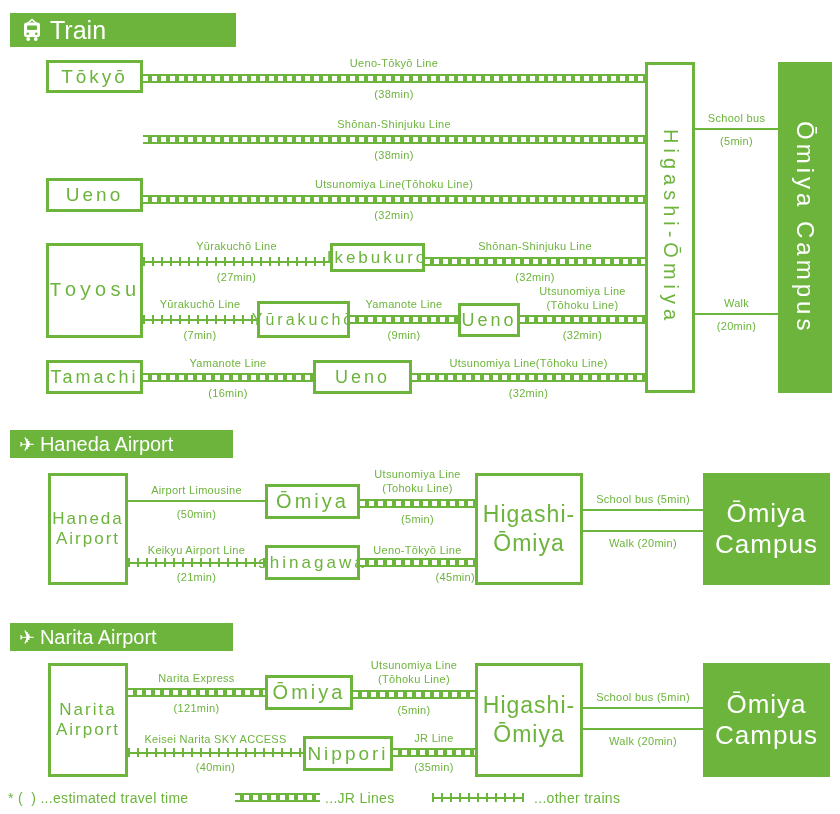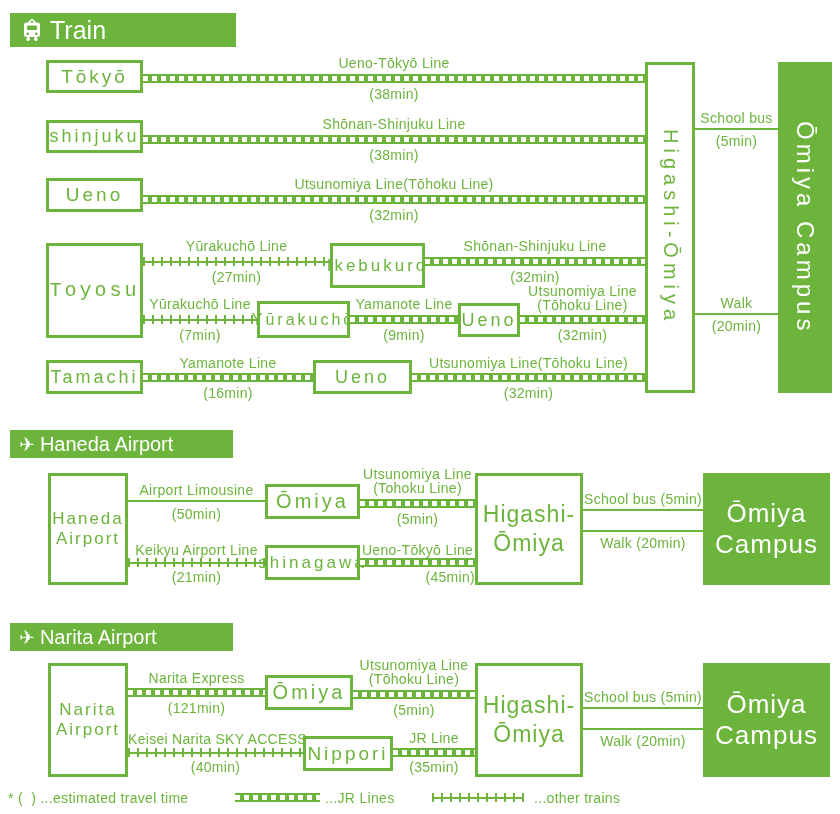--- a/index.html
+++ b/index.html
@@ -3,21 +3,21 @@
 <meta charset="utf-8">
 <style>
   :root{ --g:#6cb43c; }
   html,body{margin:0;padding:0;background:#fff;}
   .canvas{position:relative;width:840px;height:814px;background:#fff;
           font-family:"Liberation Sans",sans-serif;overflow:hidden;}
   .b{position:absolute;box-sizing:border-box;}
   .banner{background:var(--g);color:#fff;display:flex;align-items:center;gap:5px;padding-left:9px;}
   .stn{border:3px solid var(--g);color:var(--g);background:#fff;display:flex;
        align-items:center;justify-content:center;letter-spacing:3px;white-space:nowrap;}
-  .lbl{color:var(--g);font-size:14px;line-height:14px;text-align:center;white-space:nowrap;letter-spacing:.3px;}
+  .lbl{color:var(--g);font-size:11px;line-height:14px;text-align:center;white-space:nowrap;letter-spacing:.3px;}
   .tl{text-align:left;}
   .pre{white-space:pre;}
   .jr{height:9px;background-color:var(--g);
       background-image:repeating-linear-gradient(90deg,#fff 0 5px,rgba(0,0,0,0) 5px 9px);
       background-size:100% 5px;background-position:0 2px;background-repeat:no-repeat;}
   .oth{height:9px;
       background-image:repeating-linear-gradient(90deg,var(--g) 0 2px,rgba(0,0,0,0) 2px 9px),
                        linear-gradient(var(--g),var(--g));
       background-size:100% 100%,100% 2px;background-position:0 0,0% 50%;
       background-repeat:repeat-x,no-repeat;}
@@ -53,42 +53,39 @@
         <circle cx="9.2" cy="22" r="1.9" fill="#fff"></circle>
         <circle cx="16.8" cy="22" r="1.9" fill="#fff"></circle>
       </svg>
     </span>
     <span>Train</span>
   </div>
   <div class="b lbl" style="left:143px;top:56px;width:502px;">Ueno-Tōkyō Line</div>
   <div class="b jr" style="left:143px;top:74px;width:502px;"></div>
   <div class="b lbl" style="left:143px;top:87px;width:502px;">(38min)</div>
 
-  <div class="b stn" style="left:46px;top:120px;width:97px;height:33px;font-size:18px;">
-      <span>shinjuku</span>
-    </div>
   <div class="b lbl" style="left:143px;top:117px;width:502px;">Shōnan-Shinjuku Line</div>
   <div class="b jr" style="left:143px;top:135px;width:502px;"></div>
   <div class="b lbl" style="left:143px;top:148px;width:502px;">(38min)</div>
 
   <div class="b stn" style="left:46px;top:178px;width:97px;height:34px;font-size:19px;">
       <span>Ueno</span>
     </div>
   <div class="b lbl" style="left:143px;top:177px;width:502px;">Utsunomiya Line(Tōhoku Line)</div>
   <div class="b jr" style="left:143px;top:195px;width:502px;"></div>
   <div class="b lbl" style="left:143px;top:208px;width:502px;">(32min)</div>
 
   <div class="b stn" style="left:46px;top:243px;width:97px;height:95px;font-size:20px;font-family:Liberation Mono, monospace;">
       <span>Toyosu</span>
     </div>
 
   <div class="b lbl" style="left:143px;top:239px;width:187px;">Yūrakuchō Line</div>
   <div class="b oth" style="left:143px;top:257px;width:187px;"></div>
   <div class="b lbl" style="left:143px;top:270px;width:187px;">(27min)</div>
-  <div class="b stn" style="left:330px;top:243px;width:95px;height:45px;font-size:17px;">
+  <div class="b stn" style="left:330px;top:243px;width:95px;height:29px;font-size:17px;">
       <span>Ikebukuro</span>
     </div>
   <div class="b lbl" style="left:425px;top:239px;width:220px;">Shōnan-Shinjuku Line</div>
   <div class="b jr" style="left:425px;top:257px;width:220px;"></div>
   <div class="b lbl" style="left:425px;top:270px;width:220px;">(32min)</div>
 
   <div class="b lbl" style="left:143px;top:297px;width:114px;">Yūrakuchō Line</div>
   <div class="b oth" style="left:143px;top:315px;width:114px;"></div>
   <div class="b lbl" style="left:143px;top:328px;width:114px;">(7min)</div>
   <div class="b stn" style="left:257px;top:301px;width:93px;height:37px;font-size:16px;">

